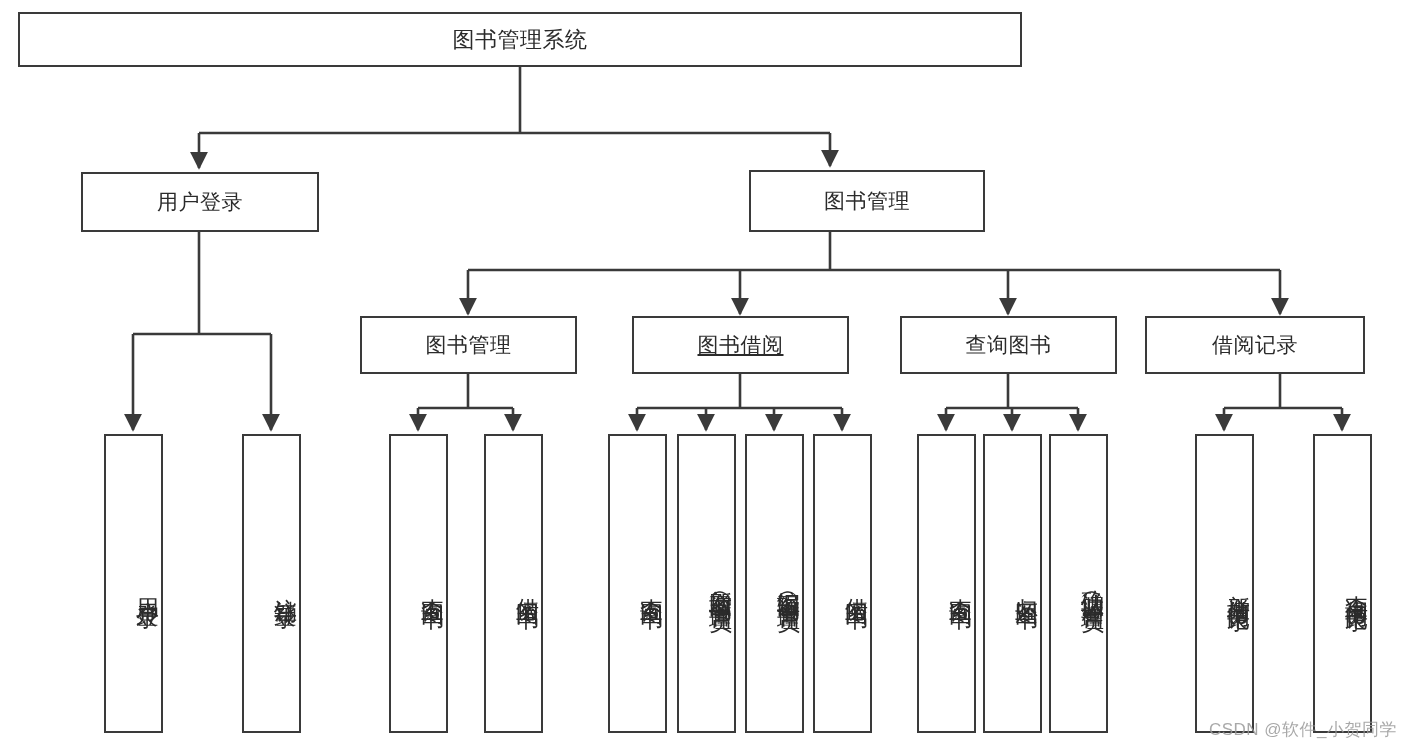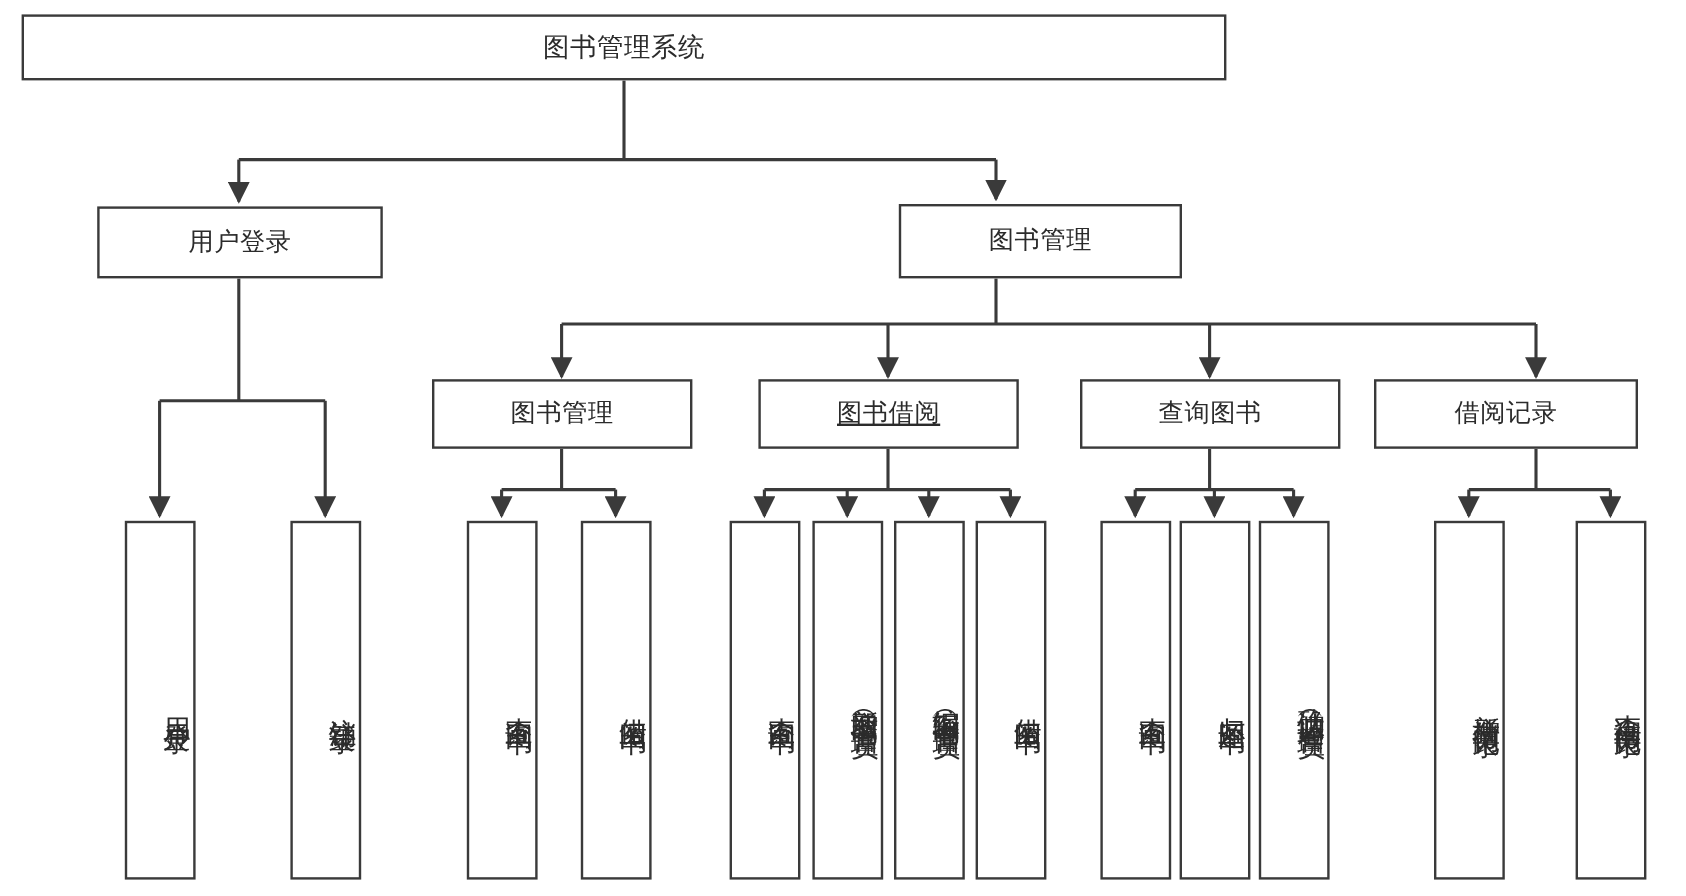--- a/index.html
+++ b/index.html
@@ -188,14 +188,15 @@
     <span class="leaf-label">确认归还（管理员）</span>
   </div>
 
   <div class="node node-v" style="left:1195px; top:434px; width:59px; height:299px;">
     <span class="leaf-label">新增借阅记录</span>
   </div>
   <div class="node node-v" style="left:1313px; top:434px; width:59px; height:299px;">
     <span class="leaf-label">查询借阅记录</span>
   </div>
 
+  <div id="watermark">CSDN @软件_小贺同学</div>
 
 </div>
 
 </body></html>

